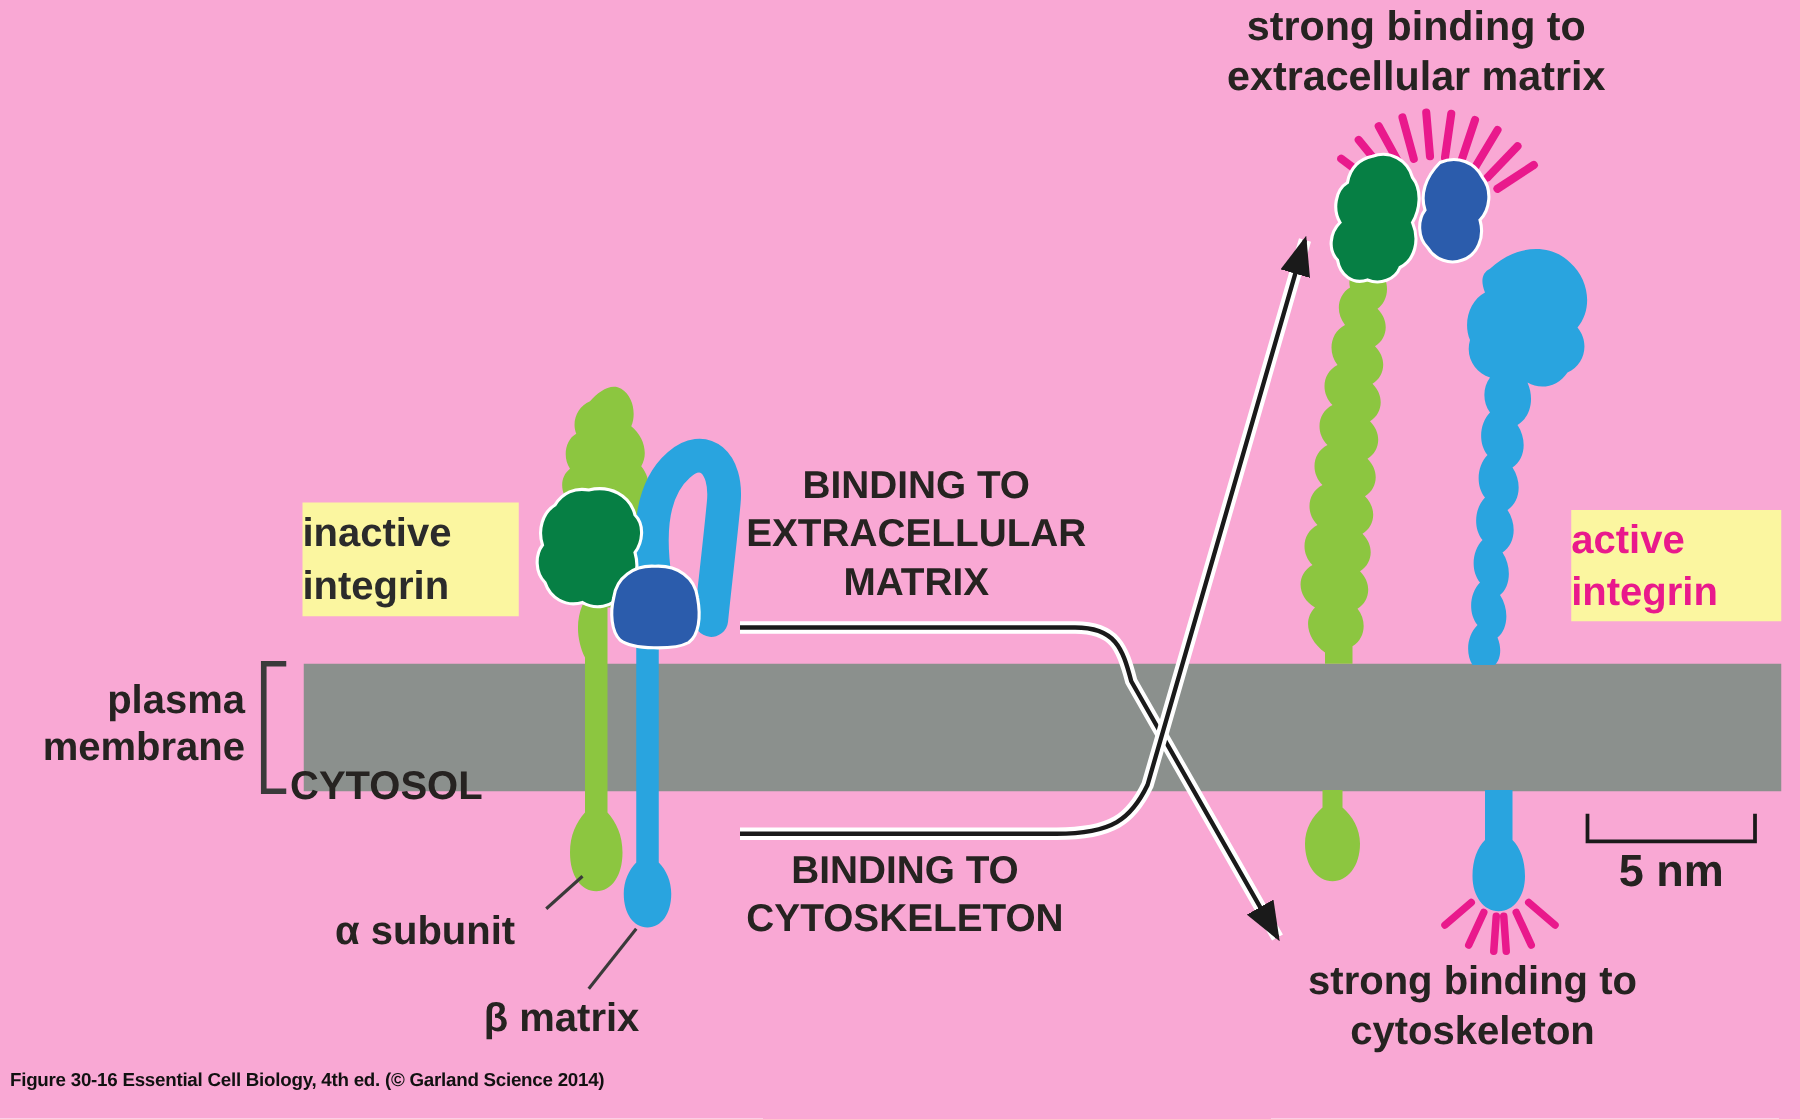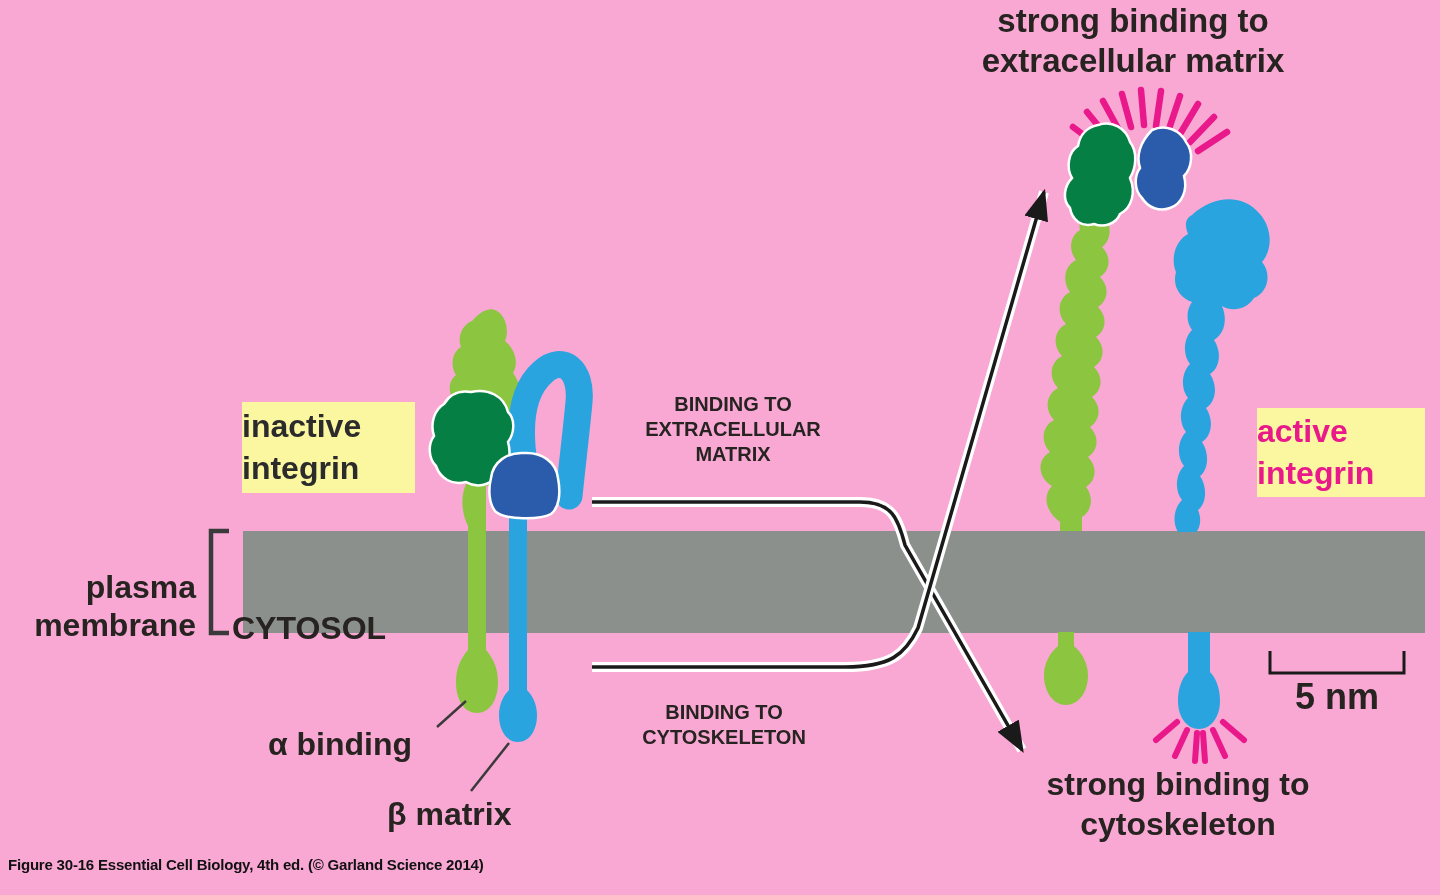--- a/index.html
+++ b/index.html
@@ -4,33 +4,33 @@
 <style>
   html,body{margin:0;padding:0;background:#ffffff;}
   #figure{
     position:relative;width:1440px;height:895px;background:#f9a8d4;overflow:hidden;
     font-family:"Liberation Sans","DejaVu Sans",sans-serif;font-weight:bold;color:#262321;
   }
   #art{position:absolute;left:0;top:0;width:1440px;height:895px;}
   .lbl{position:absolute;white-space:pre-line;line-height:1.25;}
   .center{text-align:center;}
   .right{text-align:right;}
-  .caps{font-size:20px;line-height:1.26;margin-top:24px;}
+  .caps{font-size:31px;line-height:1.26;}
   .big{font-size:33px;line-height:1.22;}
   .side{font-size:32px;}
   .tag{
     position:absolute;display:flex;align-items:center;justify-content:center;
     text-align:left;font-size:32px;line-height:1.3;background:#FBF6A0;
   }
   #strong-ecm{left:933px;top:1px;width:400px;}
   #inactive-tag{left:242px;top:402px;width:173px;height:91px;color:#2b2b2b;}
   #binding-ecm{left:585px;top:368px;width:296px;}
   #binding-cyto{left:576px;top:676px;width:296px;}
   #active-tag{left:1257px;top:408px;width:168px;height:89px;color:#E9198C;}
-  #plasma-membrane{left:6px;top:568px;width:190px;line-height:1.2;}
+  #plasma-membrane{left:6px;top:540px;width:190px;line-height:1.2;}
   #cytosol{left:232px;top:608px;}
   #alpha-label{left:268px;top:724px;}
   #beta-label{left:387px;top:794px;}
   #strong-cyto{left:1008px;top:764px;width:340px;font-size:32px;line-height:1.25;}
   #scale-label{left:1270px;top:674px;width:134px;font-size:36px;}
   #caption{left:8px;top:856px;font-size:15px;letter-spacing:-0.2px;color:#111111;line-height:1.2;}
 </style>
 </head>
 <body>
 
@@ -169,21 +169,21 @@
 CYTOSKELETON</div>
 
   <div class="tag" id="active-tag">active
 integrin</div>
 
   <div class="lbl side right" id="plasma-membrane">plasma
 membrane</div>
 
   <div class="lbl side" id="cytosol">CYTOSOL</div>
 
-  <div class="lbl side" id="alpha-label">α binding</div>
+  <div class="lbl side" id="alpha-label">α subunit</div>
 
   <div class="lbl side" id="beta-label">β matrix</div>
 
   <div class="lbl center" id="strong-cyto">strong binding to
 cytoskeleton</div>
 
   <div class="lbl center" id="scale-label">5 nm</div>
 
   <div class="lbl" id="caption">Figure 30-16 Essential Cell Biology, 4th ed. (© Garland Science 2014)</div>
 </div>

